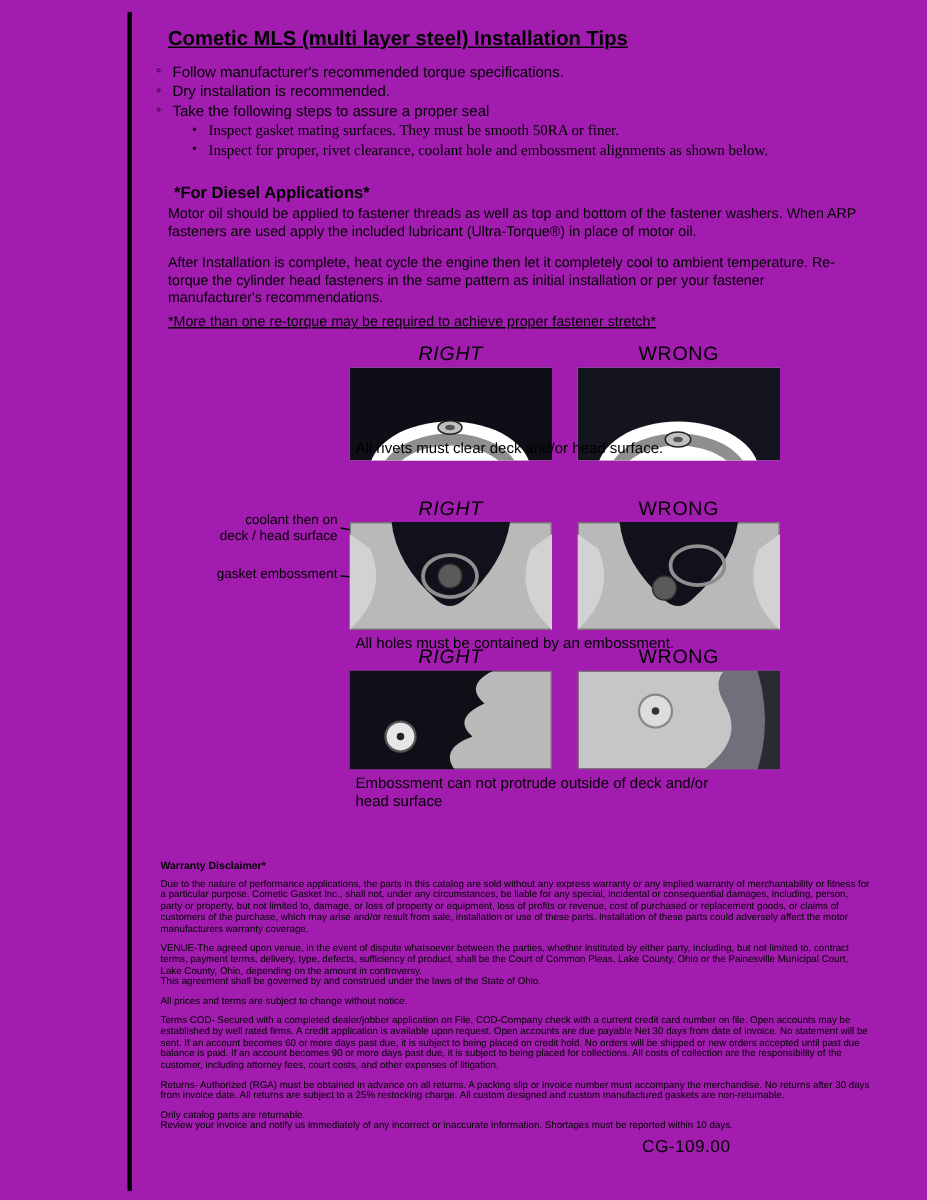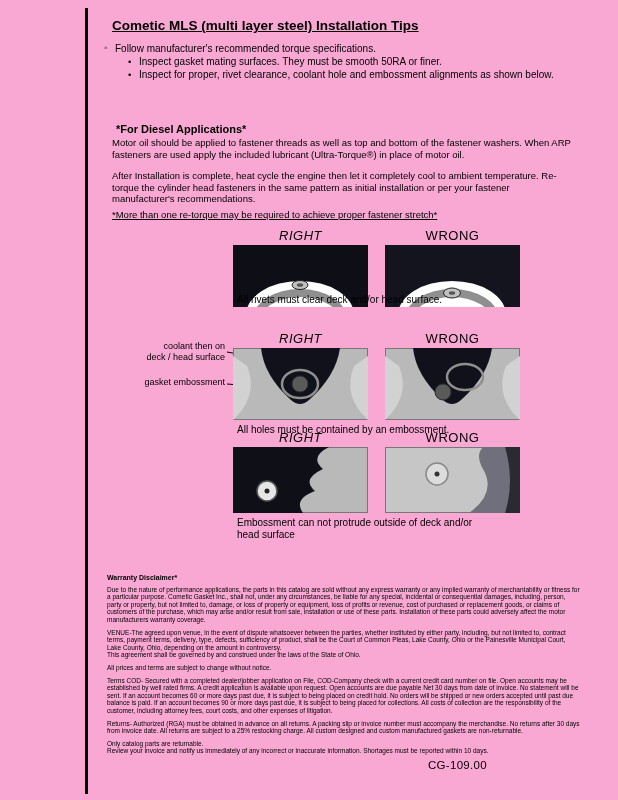--- a/index.html
+++ b/index.html
@@ -1,21 +1,21 @@
 <!DOCTYPE html>
 <html><head>
 <meta charset="utf-8">
 <style>
   html, body { margin: 0; padding: 0; background: #e9e9e9; }
   .page {
     position: relative;
     width: 618px;
     height: 800px;
     margin: 0 auto;
-    background: #f9a8d4;
+    background: #a21caf;
     font-family: "Liberation Sans", sans-serif;
     color: #000;
     overflow: hidden;
   }
   .edge-bar {
     position: absolute;
     left: 85px; top: 8px;
     width: 3px; height: 786px;
     background: #000;
   }
@@ -34,21 +34,21 @@
     width: 486px;
     font-size: 10px;
     line-height: 13px;
   }
   .tip { position: relative; padding-left: 11px; }
   .tip::before {
     content: "◦";
     position: absolute; left: 0; top: -1px;
     font-size: 10px;
   }
-  .subtips { margin-left: 24px; }
+  .subtips { margin-left: 24px; font-family: Liberation Serif, serif; }
   .subtip { position: relative; padding-left: 11px; }
   .subtip::before {
     content: "•";
     position: absolute; left: 0; top: 0;
     font-size: 9.5px;
   }
   .diesel-heading {
     position: absolute;
     left: 112px; top: 119px;
     margin: 4px;
@@ -139,20 +139,22 @@
 <body>
 
 <div class="page">
 
   <div class="edge-bar"></div>
 
   <h1 class="title">Cometic MLS (multi layer steel) Installation Tips</h1>
 
   <div class="tips">
     <div class="tip">Follow manufacturer's recommended torque specifications.</div>
+    <div class="tip">Dry installation is recommended.</div>
+    <div class="tip">Take the following steps to assure a proper seal</div>
     <div class="subtips">
       <div class="subtip">Inspect gasket mating surfaces.  They must be smooth 50RA or finer.</div>
       <div class="subtip">Inspect for proper, rivet clearance, coolant hole and embossment alignments as shown below.</div>
     </div>
   </div>
 
   <h2 class="diesel-heading">*For Diesel Applications*</h2>
   <p class="body-p p1">Motor oil should be applied to fastener threads as well as top and bottom of the fastener washers. When ARP fasteners are used apply the included lubricant (Ultra-Torque®) in place of motor oil.</p>
   <p class="body-p p2">After Installation is complete, heat cycle the engine then let it completely cool to ambient temperature. Re-torque the cylinder head fasteners in the same pattern as initial installation or per your fastener manufacturer's recommendations.</p>
   <p class="body-p note">*More than one re-torque may be required to achieve proper fastener stretch*</p>

